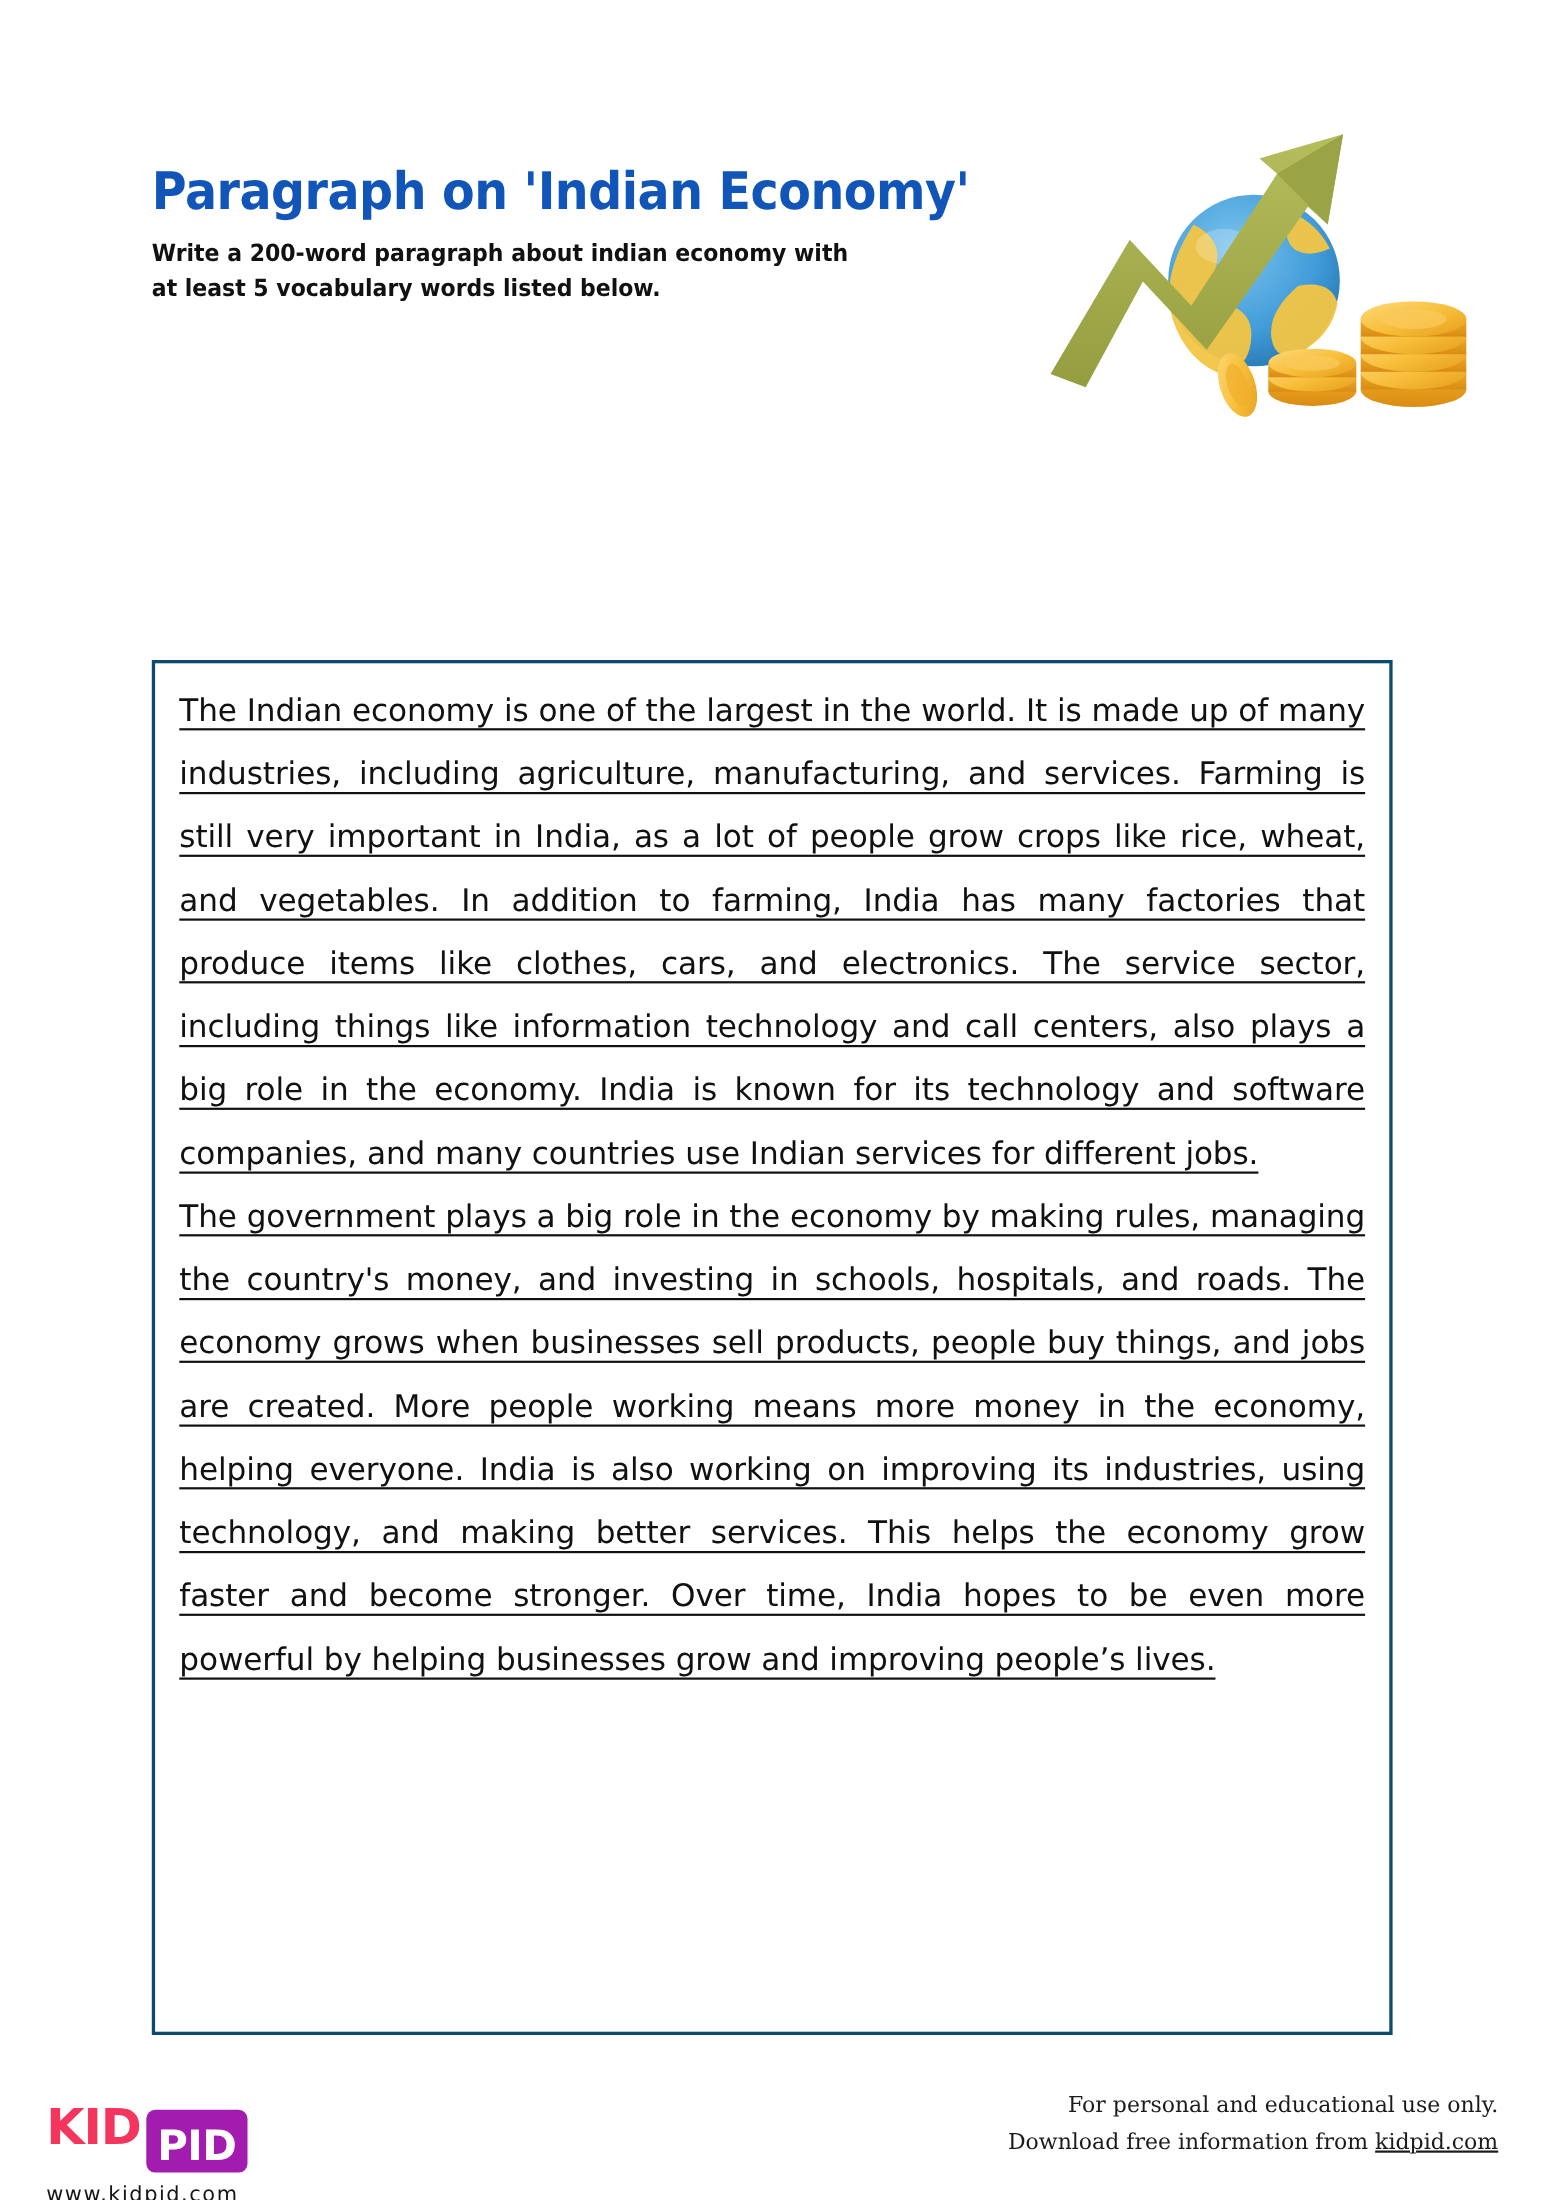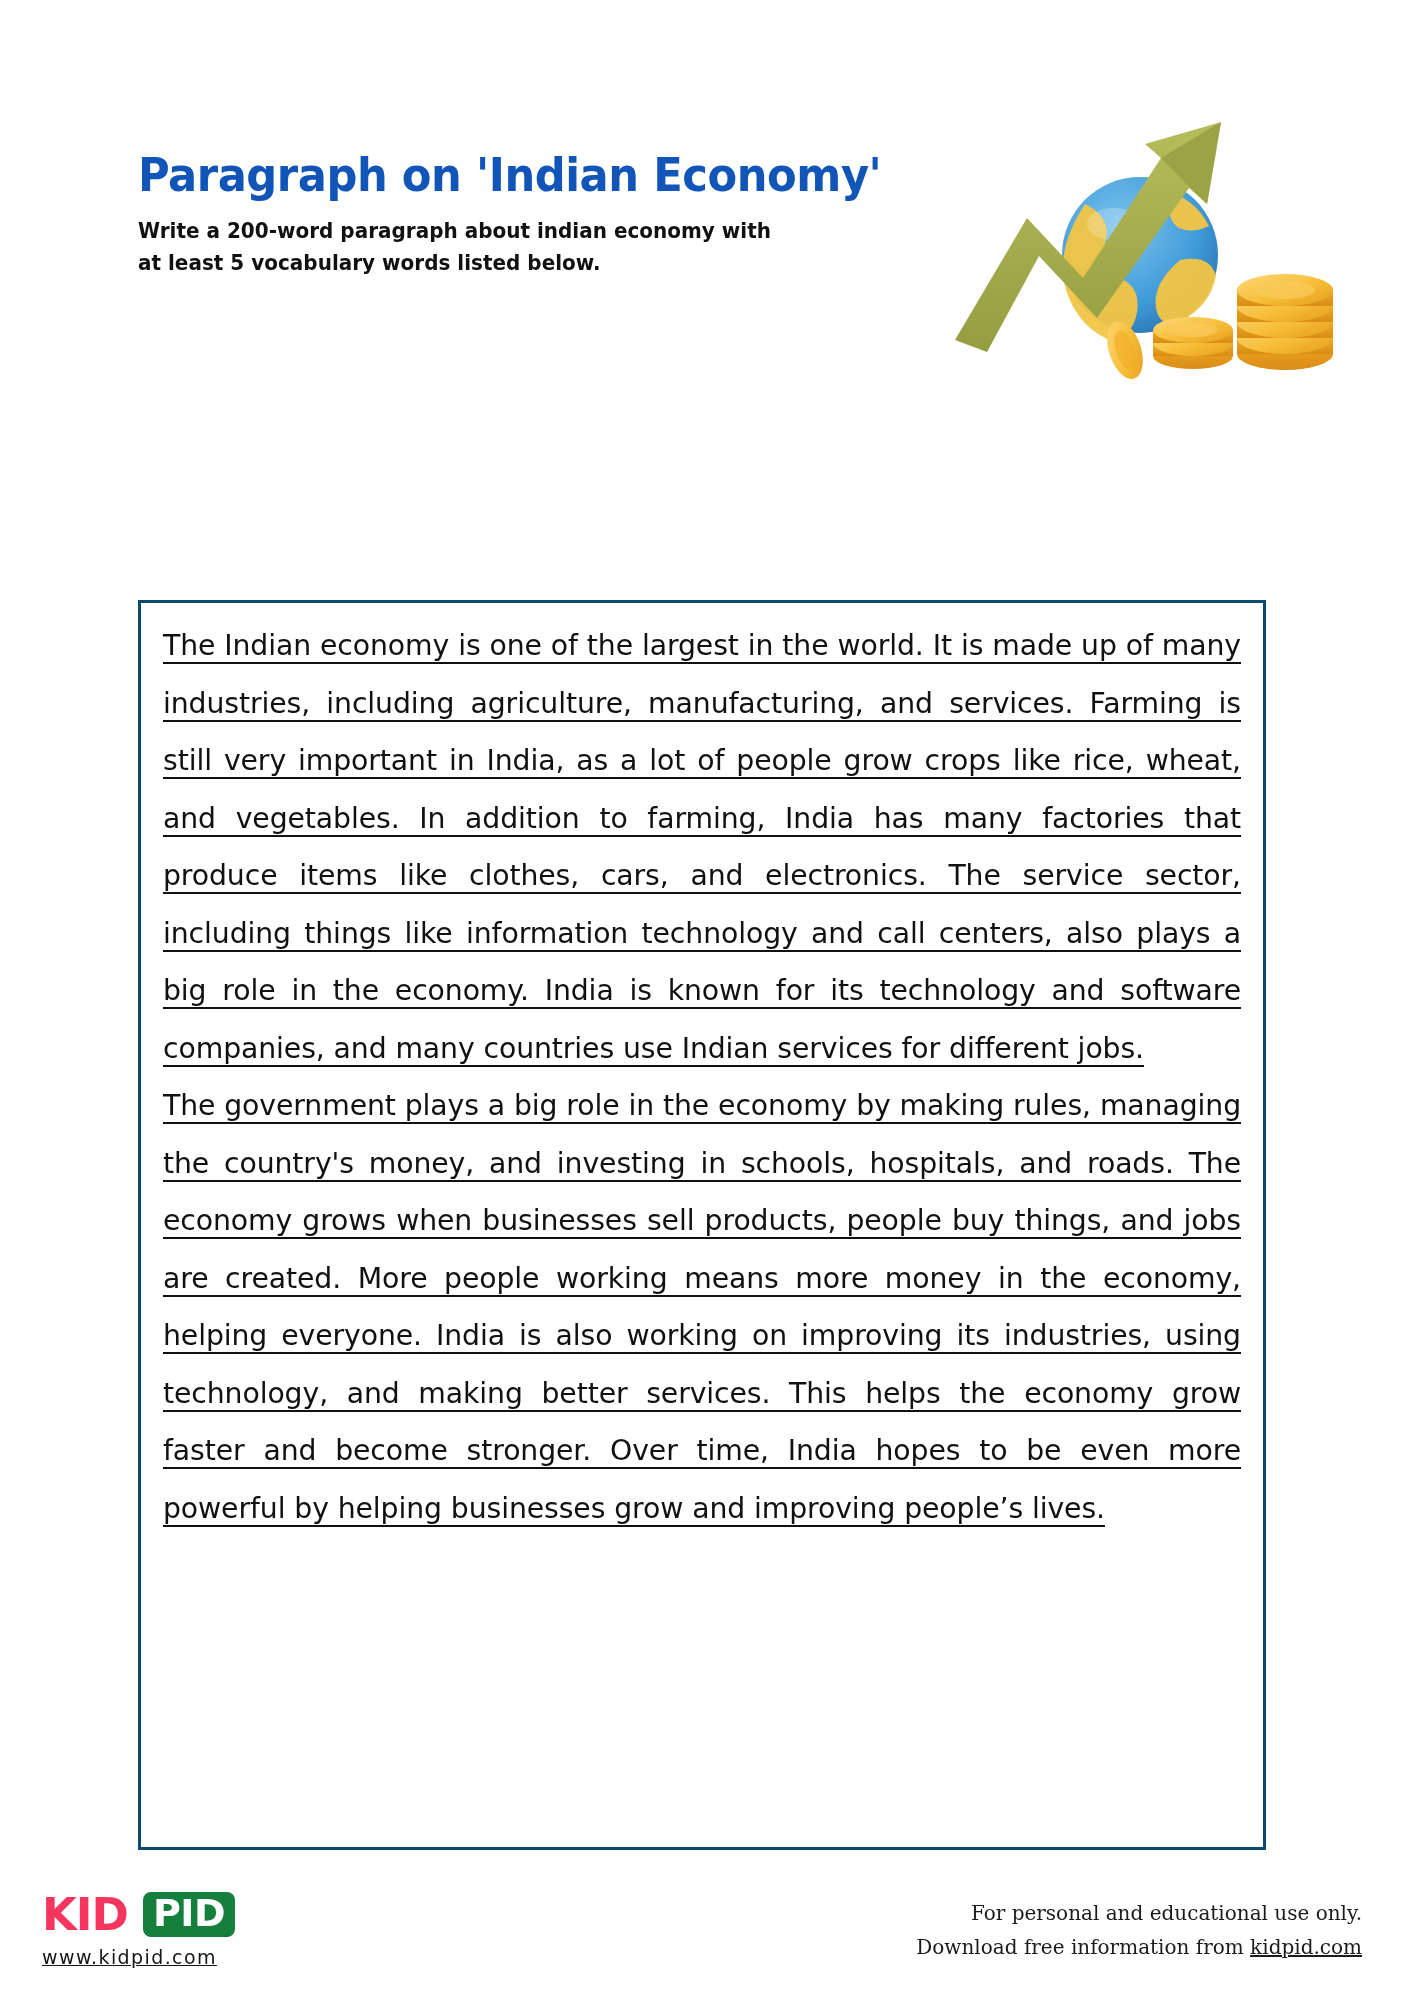--- a/index.html
+++ b/index.html
@@ -91,34 +91,35 @@
     text-align:justify;
     text-underline-offset:7px;
     text-decoration-thickness:2.4px;
     transform:scaleY(1.0);
     letter-spacing:-0.1px;
   }
   .para span { text-decoration:underline; text-decoration-skip-ink:none; }
 
   
   .footer-logo { position:absolute; left:42px; top:1892px; }
-  .logo-row { display:flex; align-items:center; gap:14px; }
+  .logo-row { display:flex; align-items:center; gap:4px; }
   .logo-kid {
     font-family:"DejaVu Sans", sans-serif;
     font-weight:700;
     font-size:45px;
     color:#f4365f;
     letter-spacing:-1px;
     line-height:1;
   }
   .logo-pid-box {
-    background:#15803d;
+    background:#a21caf;
     border-radius:8px;
-    padding:2px 10px 5px 10px;
+    padding:14px 10px 5px 10px;
     margin-left:1px;
+    margin-top:26px;
   }
   .logo-pid {
     font-family:"DejaVu Sans", sans-serif;
     font-weight:700;
     font-size:38px;
     color:#ffffff;
     letter-spacing:-0.5px;
     line-height:1;
   }
   .logo-url {

